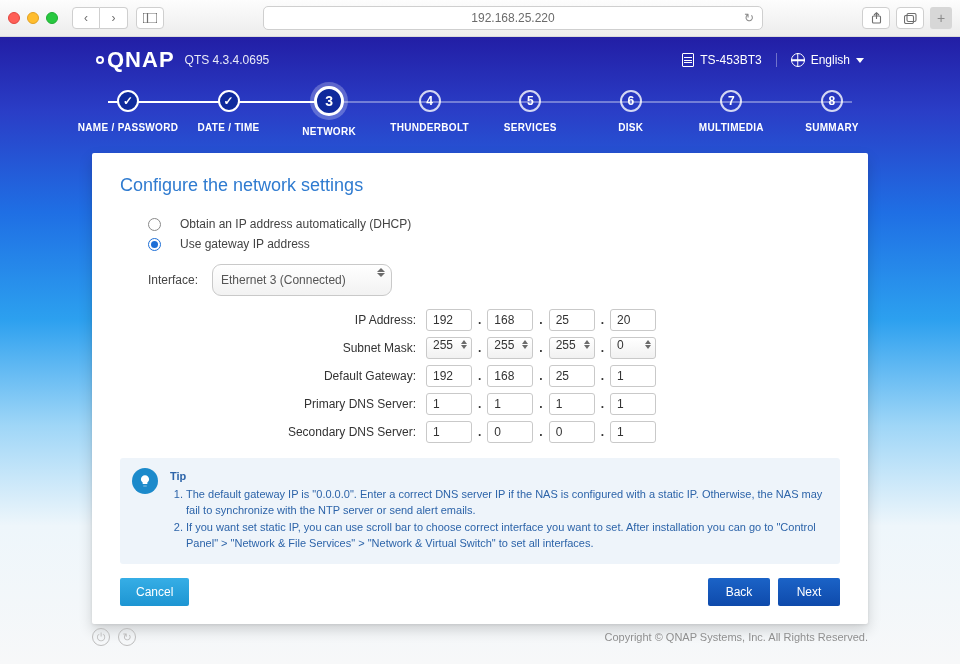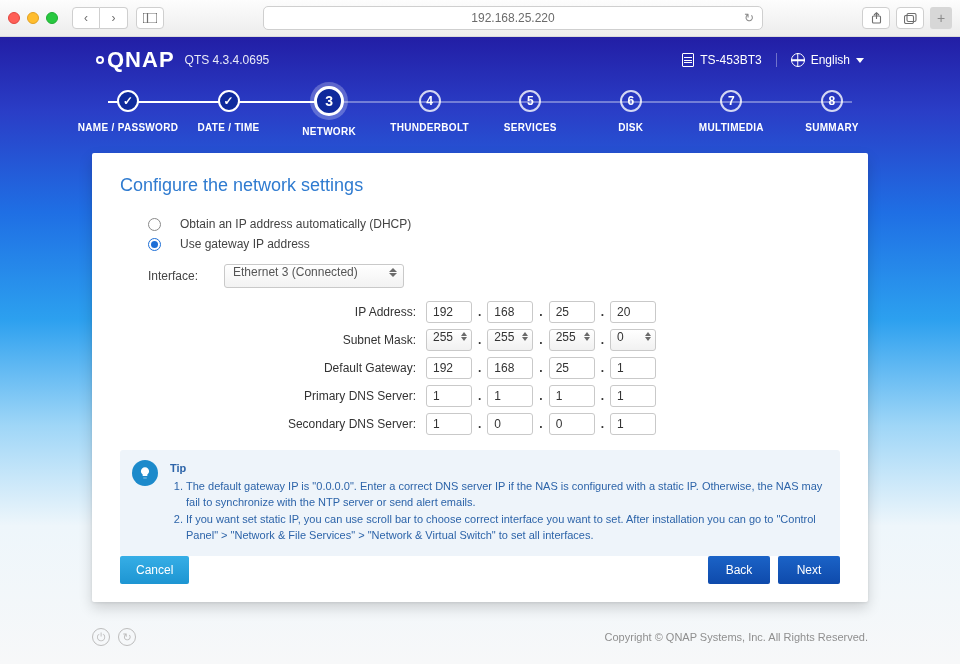--- a/index.html
+++ b/index.html
@@ -52,22 +52,22 @@
   .check{color:#fff;font-size:12px;}
 
   
   .card{position:relative;margin:6px 92px 0;background:#fff;border-radius:2px;box-shadow:0 6px 14px rgba(0,0,0,.16),0 1px 3px rgba(0,0,0,.08);padding:22px 28px 18px;}
   .card h2{color:#2f7bd0;font-size:18px;font-weight:500;margin-bottom:18px;}
   .radios{margin-left:28px;font-size:12px;color:#444;}
   .radio-row{display:flex;align-items:center;gap:19px;height:20px;}
   .radio{appearance:none;width:13px;height:13px;border:1px solid #8a8a8a;border-radius:50%;position:relative;}
   .radio:checked{border-color:#1e6fd6;}
   .radio:checked::after{content:"";position:absolute;inset:2px;border-radius:50%;background:#1e6fd6;}
-  .iface{margin:10px 0 10px 28px;display:flex;align-items:center;gap:26px;font-size:12px;color:#444;}
-  .select{position:relative;width:180px;height:24px;border:1px solid #c9c9c9;border-radius:3px;background:linear-gradient(#fff,#f2f2f2);display:flex;padding:0 22px 0 8px;font-size:12px;color:#555;}
+  .iface{margin:10px 0 10px 28px;display:flex;align-items:center;gap:14px;font-size:12px;color:#444;}
+  .select{position:relative;width:180px;height:32px;border:1px solid #c9c9c9;border-radius:9px;background:linear-gradient(#fff,#f2f2f2);display:flex;align-items:center;padding:0 22px 0 8px;font-size:12px;color:#555;}
   .select .arrows{position:absolute;right:6px;top:3px;display:flex;flex-direction:column;gap:1px;}
   .select .arrows i{width:0;height:0;border-left:4px solid transparent;border-right:4px solid transparent;}
   .select .arrows i.up{border-bottom:4px solid #6b6b6b;}
   .select .arrows i.dn{border-top:4px solid #6b6b6b;}
   .net-grid{margin-left:28px;}
   .net-row{display:flex;align-items:center;height:28px;font-size:12px;color:#444;}
   .net-row .lab{width:278px;text-align:right;padding-right:10px;color:#333;}
   .octets{display:flex;align-items:center;gap:6px;}
   .oct{width:46px;height:22px;border:1px solid #c9c9c9;border-radius:3px;background:#fff;padding:0 6px;font-size:12px;color:#333;}
   .oct.sel{background:linear-gradient(#fff,#f1f1f1);padding-right:16px;position:relative;}
@@ -79,21 +79,21 @@
 
   
   .tip{margin-top:12px;background:#eef4fa;border-radius:3px;padding:10px 14px 12px 50px;position:relative;font-size:11px;color:#2d64a9;line-height:1.5;}
   .tip .bulb{position:absolute;left:12px;top:10px;width:26px;height:26px;border-radius:50%;background:#1c8acb;display:flex;align-items:center;justify-content:center;}
   .tip .bulb svg{width:14px;height:14px;fill:#fff;}
   .tip h4{font-size:11px;font-weight:700;margin-bottom:1px;}
   .tip ol{margin-left:16px;}
   .tip .q{color:#2d64a9;}
 
   
-  .actions{display:flex;margin-top:0;}
+  .actions{display:flex;margin-top:14px;}
   .btn{min-width:62px;height:28px;padding:0 16px;border:none;border-radius:2px;color:#fff;font-size:12px;cursor:pointer;}
   .btn.cancel{background:linear-gradient(#36aee6,#1d95d2);}
   .btn.primary{background:linear-gradient(#1b63c7,#0e4aab);margin-left:8px;}
   .actions .gap{flex:1;}
 
   
   .footer{position:absolute;left:92px;right:92px;bottom:18px;display:flex;align-items:center;color:#8f8f8f;font-size:11px;}
   .ficon{width:18px;height:18px;border:1.5px solid #bdbdbd;border-radius:50%;display:flex;align-items:center;justify-content:center;color:#bdbdbd;font-size:11px;margin-right:8px;}
   .footer .sp{flex:1;}
 </style>

